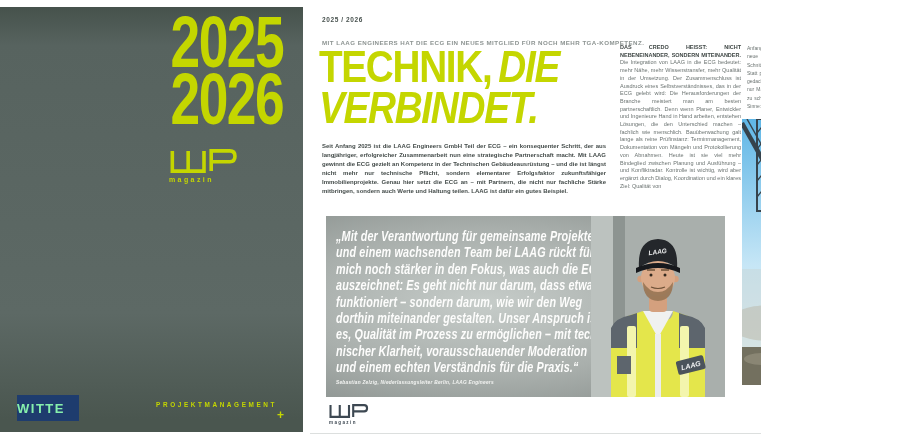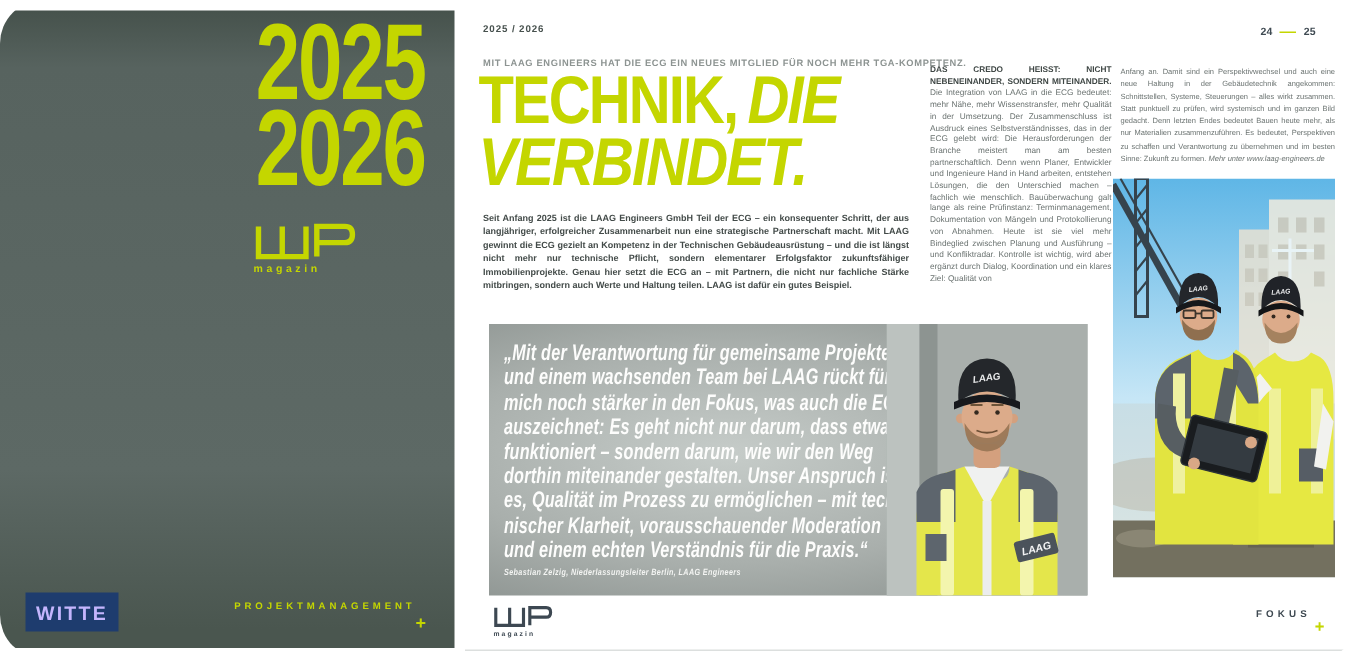--- a/index.html
+++ b/index.html
@@ -1,30 +1,30 @@
 <!DOCTYPE html>
 <html><head>
 <meta charset="utf-8">
 <style>
   html,body { margin:0; padding:0; background:#ffffff; }
-  .stage { position:relative; width:907px; height:439px; background:#ffffff;
-           font-family:"Liberation Sans", sans-serif; overflow:hidden;border-radius:29px; }
+  .stage { position:relative; width:761px; height:439px; background:#ffffff;
+           font-family:"Liberation Sans", sans-serif; overflow:hidden; }
 
   
   .cover { position:absolute; left:0; top:7px; width:303px; height:425px;
            background:linear-gradient(180deg,#46524c 0%,#57635f 9%,#5d6965 72%,#4a564f 97%); }
   .years { position:absolute; top:7px; right:20px; text-align:right;
            color:#c4d600; font-weight:bold; font-size:72px; line-height:57px;
            letter-spacing:-2px; transform:scaleX(0.74); transform-origin:right top; }
   .cover-wp { position:absolute; left:168px; top:141px; }
   .cover-magazin { position:absolute; left:169px; top:169px; font-size:7px;
            letter-spacing:2.4px; color:#c4d600; font-weight:bold; }
   .witte { position:absolute; left:17px; top:388px; width:62px; height:26px;
-           background:#1e3c6e; color:#c4b5fd; font-weight:bold; font-size:13px;
-           letter-spacing:1.5px; display:flex; align-items:center; justify-content:center; }
+           background:#1e3c6e; color:#86efac; font-weight:bold; font-size:13px;
+           letter-spacing:1.5px; display:flex; align-items:center; }
   .projekt { position:absolute; right:26px; top:394px; font-size:6.4px; font-weight:bold;
            letter-spacing:2.6px; color:#c4d600; }
   .cover-plus { position:absolute; right:19px; top:402px; font-size:12px; line-height:12px;
            color:#c4d600; font-weight:bold; }
 
   
   .page { position:absolute; left:310px; top:0; width:597px; height:439px; background:#ffffff; }
   .edition { position:absolute; left:12px; top:16px; font-size:6.5px; font-weight:bold;
            color:#47514e; letter-spacing:0.6px; }
   .pagenums { position:absolute; right:30px; top:18px; display:flex; align-items:center; gap:5px;

